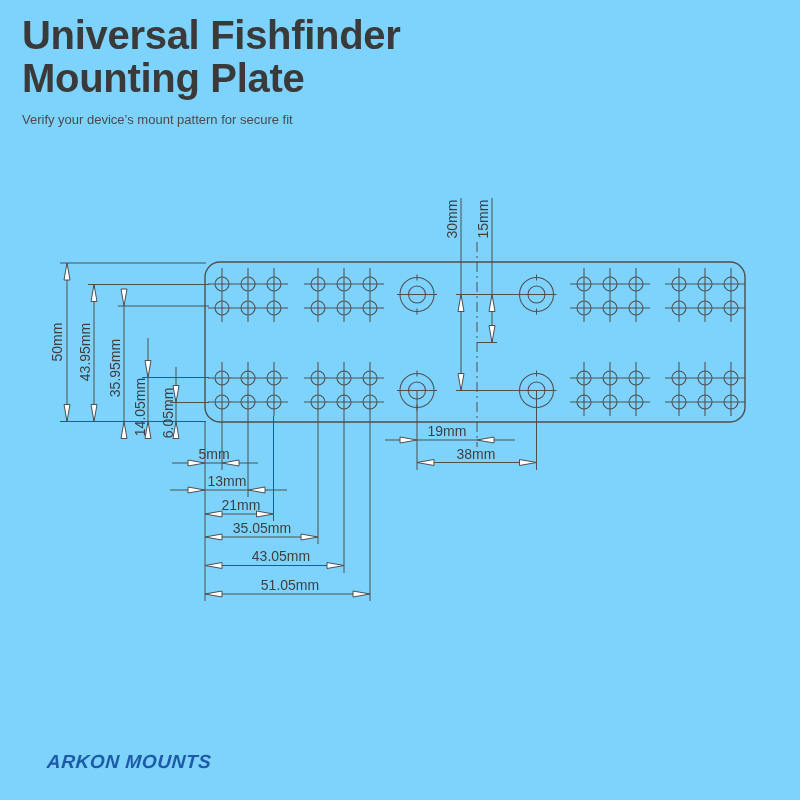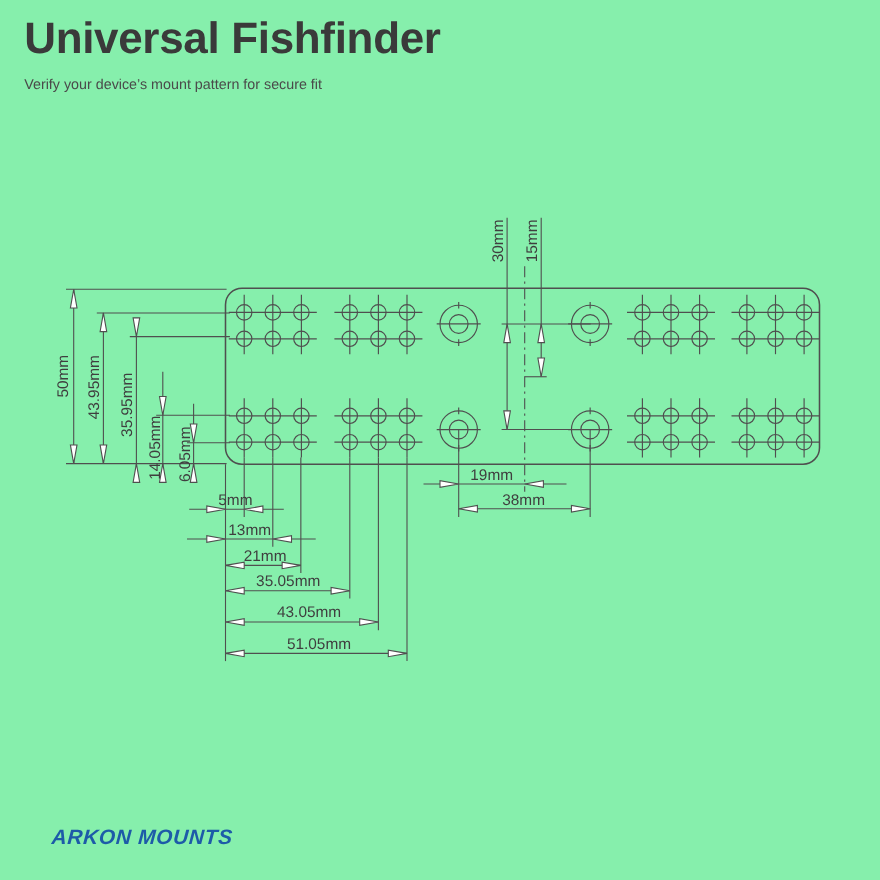--- a/index.html
+++ b/index.html
@@ -1,35 +1,36 @@
 <!DOCTYPE html>
 <html><head>
 <meta charset="utf-8">
 <style>
   html,body{margin:0;padding:0;background:#ffffff;}
-  .page{position:relative;width:800px;height:800px;background:#86efac;overflow:hidden;
+  .page{position:relative;width:800px;height:800px;background:#7dd3fc;overflow:hidden;
         font-family:"Liberation Sans", sans-serif;text-decoration:underline;}
   header{position:absolute;left:22px;top:14px;}
   h1{margin:0;font-size:40px;line-height:43px;font-weight:bold;color:#3a3a3a;letter-spacing:-0.3px;}
   h1 span{display:block;}
   .subtitle{margin:8px 0 0 0;font-size:13px;line-height:24px;color:#4a4a4a;width:380px;}
   svg.drawing{position:absolute;left:0;top:0;}
   .dimtext{font-family:"Liberation Sans", sans-serif;font-size:14px;fill:#3f3f3f;}
   footer{position:absolute;left:47px;top:751px;}
   .brand{font-size:19px;font-weight:bold;font-style:italic;color:#1d5ba8;letter-spacing:0.6px;
          transform:skewX(-4deg);}
 </style>
 </head>
 <body>
 
 <div class="page">
 
   <header>
     <h1>
       <span>Universal Fishfinder</span>
+      <span>Mounting Plate</span>
     </h1>
     <p class="subtitle">Verify your device’s mount pattern for secure fit</p>
   </header>
 
   <svg class="drawing" width="800" height="800" viewBox="0 0 800 800">
     <defs>
 
       <path id="ah" d="M0 0 L3 17 L-3 17 Z" fill="#ffffff" stroke="#4f4f4f" stroke-width="1"></path>
 
       <g id="hg" stroke="#4f4f4f" stroke-width="1.05" fill="none">

